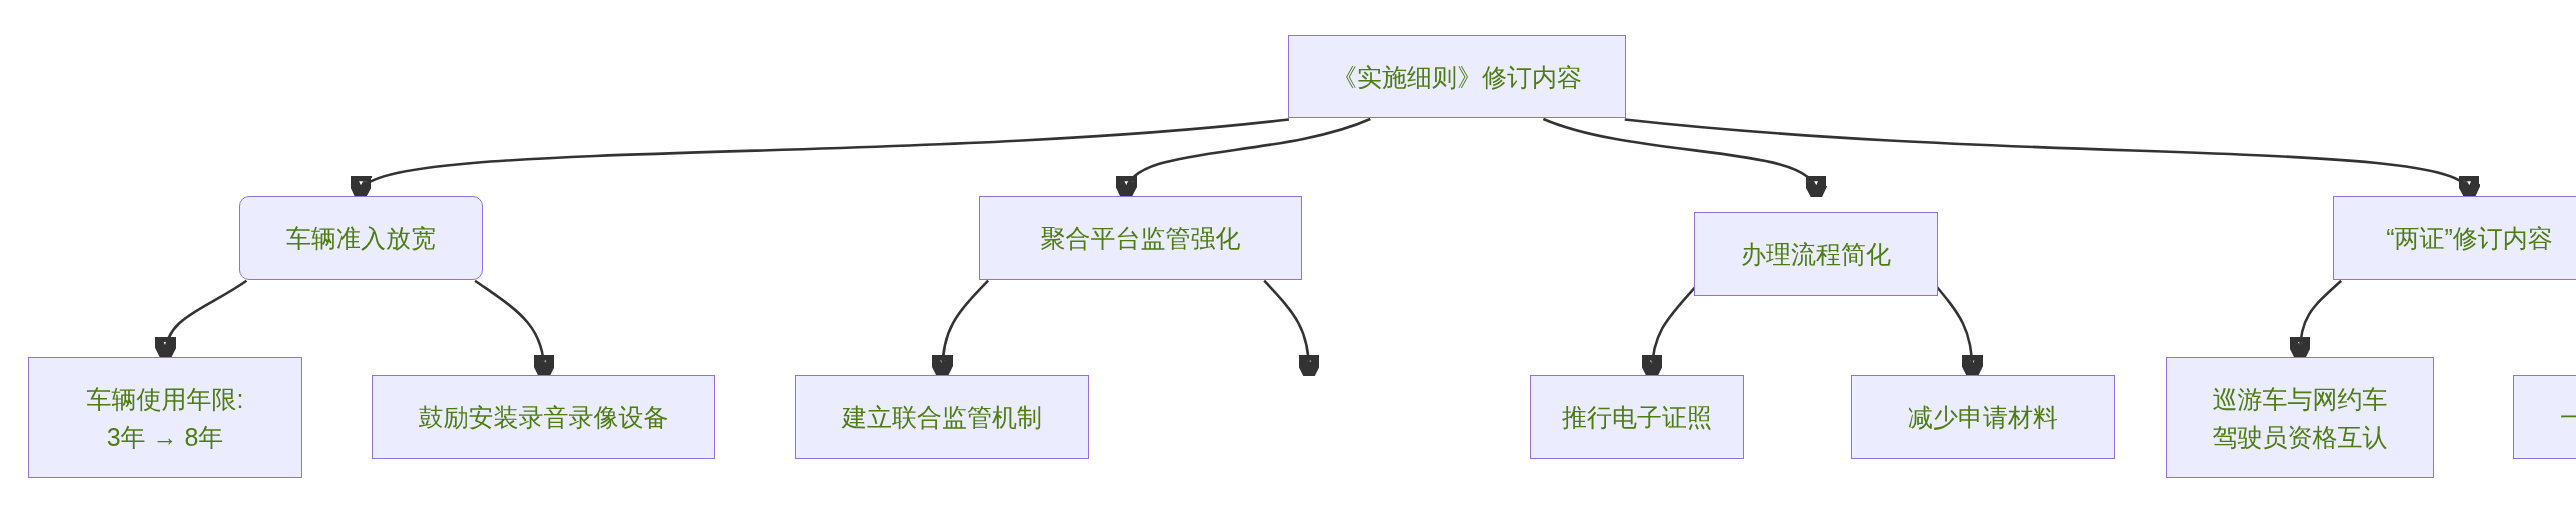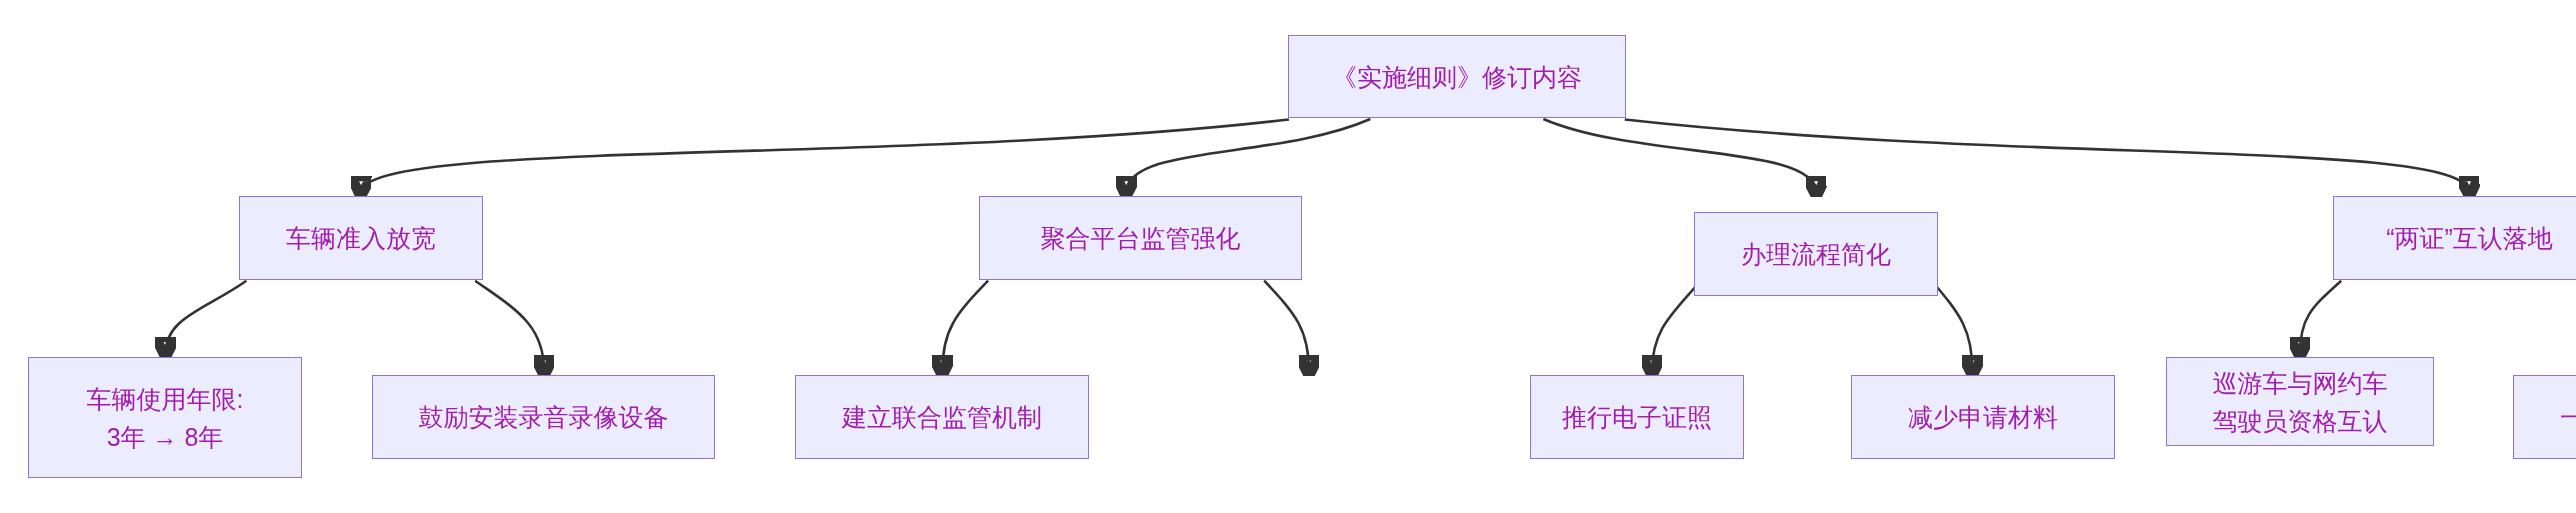--- a/index.html
+++ b/index.html
@@ -26,43 +26,43 @@
   .edges path {
     fill: none;
     stroke: #333333;
     stroke-width: 5px;
   }
   .node {
     position: absolute;
     box-sizing: border-box;
     background: #ECECFF;
     border: 1.5px solid #9370DB;
-    color: #a21caf;
+    color: #4d7c0f;
     font-size: 25px;
     line-height: 38px;
     text-align: center;
     display: flex;
     flex-direction: column;
     align-items: center;
     justify-content: center;
     white-space: nowrap;
   }
   
   #n-root {left:1288px; top:35px;  width:338px; height:83px;}
-  #n-b0   {left:239px;  top:196px; width:244px; height:84px;}
+  #n-b0   {left:239px;  top:196px; width:244px; height:84px;border-radius:10px;}
   #n-b1   {left:979px; top:196px; width:323px; height:84px;}
   #n-b2   {left:1694px; top:212px; width:244px; height:84px;}
   #n-b3   {left:2333px; top:196px; width:273px; height:84px;}
   #n-c00  {left:28px;   top:357px; width:274px; height:121px;}
   #n-c01  {left:372px;  top:375px; width:343px; height:84px;}
   #n-c10  {left:795px; top:375px; width:294px; height:84px;}
   #n-c11  {left:1162px; top:375px; width:294px; height:84px;}
   #n-c20  {left:1530px; top:375px; width:214px; height:84px;}
   #n-c21  {left:1851px; top:375px; width:264px; height:84px;}
-  #n-c30  {left:2166px; top:357px; width:268px; height:89px;}
+  #n-c30  {left:2166px; top:357px; width:268px; height:121px;}
   #n-c31  {left:2513px; top:375px; width:244px; height:84px;}
 </style>
 </head>
 <body>
 
 <div class="canvas">
 
   <svg class="edges" viewBox="0 0 5412 996" xmlns="http://www.w3.org/2000/svg" aria-hidden="true">
     <defs>
       <marker id="arrow" viewBox="0 0 10 10" refX="8" refY="5" markerWidth="8" markerHeight="8" orient="auto">
@@ -90,21 +90,21 @@
   <div class="node" id="n-b0">
     <div>车辆准入放宽</div>
   </div>
   <div class="node" id="n-b1">
     <div>聚合平台监管强化</div>
   </div>
   <div class="node" id="n-b2">
     <div>办理流程简化</div>
   </div>
   <div class="node" id="n-b3">
-    <div>“两证”互认落地</div>
+    <div>“两证”修订内容</div>
   </div>
 
   <div class="node" id="n-c00">
     <div>车辆使用年限:</div>
     <div>3年 → 8年</div>
   </div>
   <div class="node" id="n-c01">
     <div>鼓励安装录音录像设备</div>
   </div>
   <div class="node" id="n-c10">

